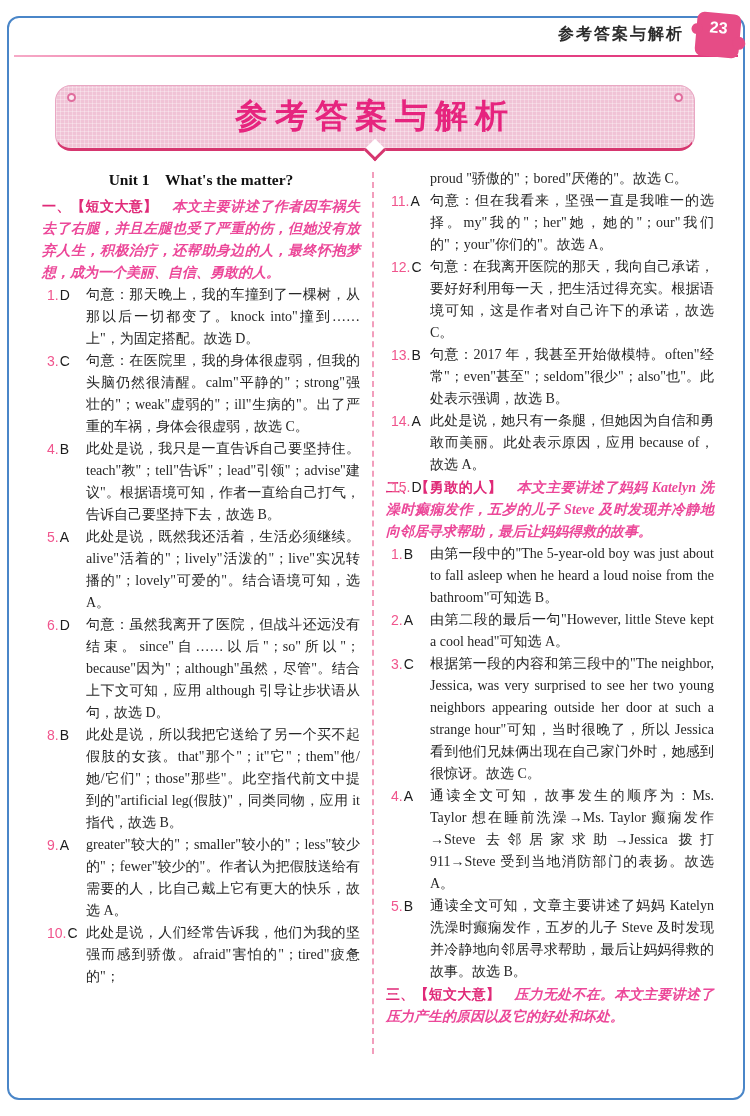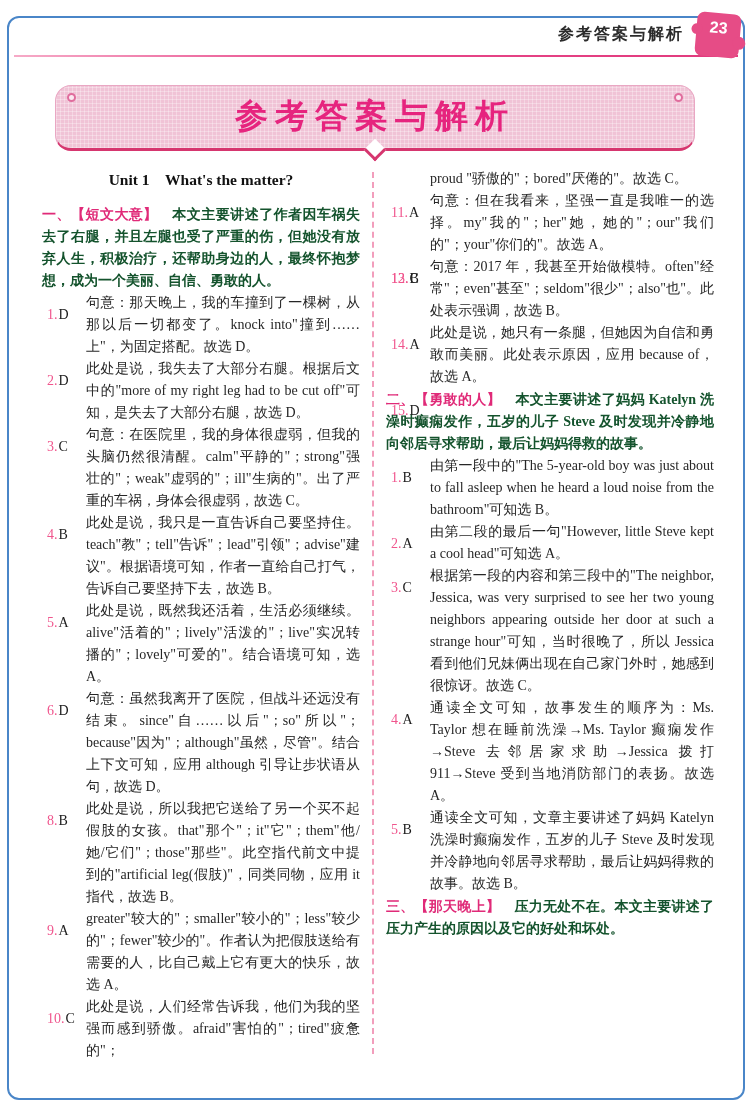--- a/index.html
+++ b/index.html
@@ -43,29 +43,29 @@
           margin-left:-8px; background:#ffffff; transform:rotate(45deg);
           border-right:3px solid #d6366f; border-bottom:3px solid #d6366f; }
 
   .content { position:absolute; left:42px; right:36px; top:168px; bottom:22px;
              display:flex; }
   .col-left  { width:318px; }
   .col-divider { width:0; border-left:2px dashed #f29ebc; margin:4px 12px 40px 12px; }
   .col-right { flex:1; }
 
   .unit-title { text-align:center; font-size:15.5px; font-weight:bold;
-                color:#111; margin-bottom:11px; line-height:24px; }
+                color:#111; margin-bottom:3px; line-height:24px; }
 
   .sec { font-size:14px; line-height:22px; text-align:justify; color:#de4182; }
   .sec-head { font-weight:bold; color:#e02a78; font-family:"Liberation Sans", sans-serif;margin-top:30px; }
-  .sec-body { font-weight:bold; color:#14532d; }
+  .sec-body { font-style:italic; font-weight:bold; color:#ec4899; }
 
   .item { position:relative; padding-left:44px; font-size:14px; line-height:22px;
           text-align:justify; }
-  .item-label { position:absolute; left:5px; top:12px; font-family:Liberation Serif, serif; }
+  .item-label { position:absolute; left:5px; top:0; font-family:Liberation Sans, sans-serif; }
   .num { color:#f0558d; }
   .letter { color:#1c1c1c; margin-left:1px; }
   .item-text { color:#262626; }
   .item-cont { padding-left:44px; font-size:14px; line-height:22px; text-align:justify; }
 </style>
 </head>
 <body>
 
 <div class="frame"></div>
 
@@ -85,24 +85,20 @@
 <div class="content">
 
   <div class="col-left">
     <h2 class="unit-title">Unit 1　What's the matter?</h2>
 
     <p class="sec"><span class="sec-head">一、【短文大意】</span>　<span class="sec-body">本文主要讲述了作者因车祸失去了右腿，并且左腿也受了严重的伤，但她没有放弃人生，积极治疗，还帮助身边的人，最终怀抱梦想，成为一个美丽、自信、勇敢的人。</span></p>
 
     <div class="item">
       <span class="item-label"><span class="num">1.</span><span class="letter">D</span></span>
       <span class="item-text">句意：那天晚上，我的车撞到了一棵树，从那以后一切都变了。knock into"撞到……上"，为固定搭配。故选 D。</span>
-    </div>
-    <div class="item">
-      <span class="item-label"><span class="num">2.</span><span class="letter">D</span></span>
-      <span class="item-text">此处是说，我失去了大部分右腿。根据后文中的"more of my right leg had to be cut off"可知，是失去了大部分右腿，故选 D。</span>
     </div>
     <div class="item">
       <span class="item-label"><span class="num">3.</span><span class="letter">C</span></span>
       <span class="item-text">句意：在医院里，我的身体很虚弱，但我的头脑仍然很清醒。calm"平静的"；strong"强壮的"；weak"虚弱的"；ill"生病的"。出了严重的车祸，身体会很虚弱，故选 C。</span>
     </div>
     <div class="item">
       <span class="item-label"><span class="num">4.</span><span class="letter">B</span></span>
       <span class="item-text">此处是说，我只是一直告诉自己要坚持住。teach"教"；tell"告诉"；lead"引领"；advise"建议"。根据语境可知，作者一直给自己打气，告诉自己要坚持下去，故选 B。</span>
     </div>
     <div class="item">
@@ -131,20 +127,21 @@
 
   <div class="col-right">
     <div class="item-cont">proud "骄傲的"；bored"厌倦的"。故选 C。</div>
 
     <div class="item">
       <span class="item-label"><span class="num">11.</span><span class="letter">A</span></span>
       <span class="item-text">句意：但在我看来，坚强一直是我唯一的选择。my"我的"；her"她，她的"；our"我们的"；your"你们的"。故选 A。</span>
     </div>
     <div class="item">
       <span class="item-label"><span class="num">12.</span><span class="letter">C</span></span>
+      <span class="item-text">句意：在我离开医院的那天，我向自己承诺，要好好利用每一天，把生活过得充实。根据语境可知，这是作者对自己许下的承诺，故选 C。</span>
     </div>
     <div class="item">
       <span class="item-label"><span class="num">13.</span><span class="letter">B</span></span>
       <span class="item-text">句意：2017 年，我甚至开始做模特。often"经常"；even"甚至"；seldom"很少"；also"也"。此处表示强调，故选 B。</span>
     </div>
     <div class="item">
       <span class="item-label"><span class="num">14.</span><span class="letter">A</span></span>
       <span class="item-text">此处是说，她只有一条腿，但她因为自信和勇敢而美丽。此处表示原因，应用 because of，故选 A。</span>
     </div>
     <div class="item">
@@ -167,16 +164,16 @@
     </div>
     <div class="item">
       <span class="item-label"><span class="num">4.</span><span class="letter">A</span></span>
       <span class="item-text">通读全文可知，故事发生的顺序为：Ms. Taylor 想在睡前洗澡→Ms. Taylor 癫痫发作→Steve 去邻居家求助→Jessica 拨打 911→Steve 受到当地消防部门的表扬。故选 A。</span>
     </div>
     <div class="item">
       <span class="item-label"><span class="num">5.</span><span class="letter">B</span></span>
       <span class="item-text">通读全文可知，文章主要讲述了妈妈 Katelyn 洗澡时癫痫发作，五岁的儿子 Steve 及时发现并冷静地向邻居寻求帮助，最后让妈妈得救的故事。故选 B。</span>
     </div>
 
-    <p class="sec"><span class="sec-head">三、【那天晚上】</span>　<span class="sec-body">压力无处不在。本文主要讲述了压力产生的原因以及它的好处和坏处。</span></p>
+    <p class="sec"><span class="sec-head">三、【短文大意】</span>　<span class="sec-body">压力无处不在。本文主要讲述了压力产生的原因以及它的好处和坏处。</span></p>
   </div>
 
 </div>
 
 </body></html>

